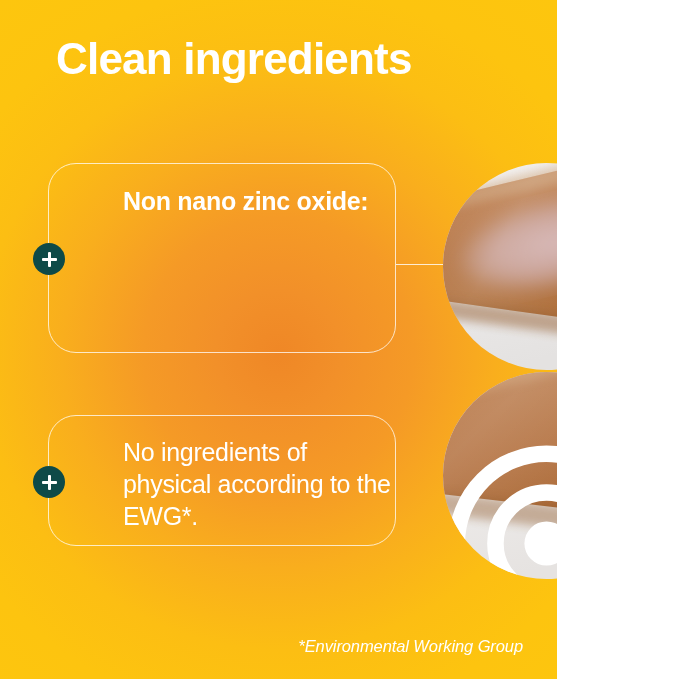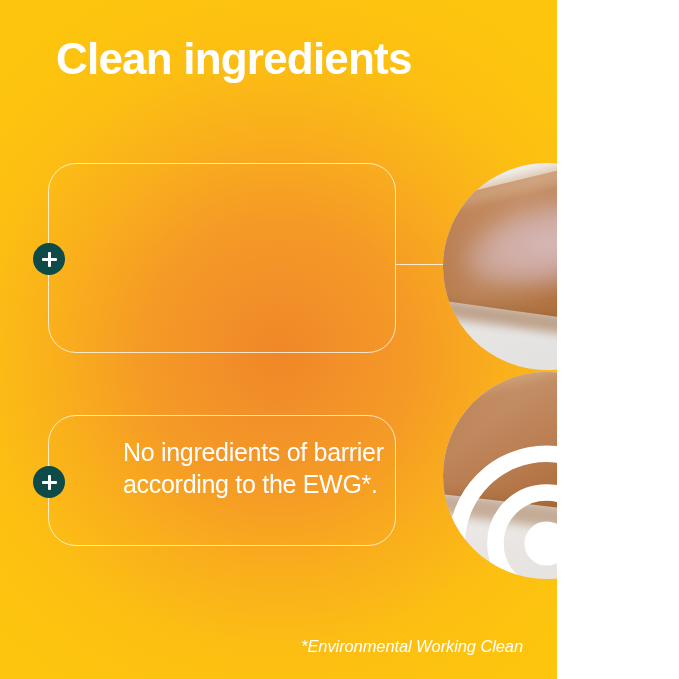--- a/index.html
+++ b/index.html
@@ -145,31 +145,32 @@
 
 <div id="infographic">
 
   <div class="title">Clean ingredients</div>
 
   <div class="card" id="card-1">
     <div class="plus-badge">
       <span class="glyph"></span>
     </div>
     <div class="card-text">
+      <span class="lead">Non nano zinc oxide:</span>
     </div>
   </div>
 
   <div class="connector"></div>
 
   <div class="card" id="card-2">
     <div class="plus-badge">
       <span class="glyph"></span>
     </div>
     <div class="card-text">
-      <span class="body">No ingredients of barrier according to the EWG*.</span>
+      <span class="body">No ingredients of physical according to the EWG*.</span>
     </div>
   </div>
 
   <div class="photo-circle" id="photo-top">
     <svg viewBox="0 0 207 207" preserveAspectRatio="none">
       <defs>
         <linearGradient id="bgTop" x1="0" y1="0" x2="0.3" y2="1">
           <stop offset="0%" stop-color="#f4f2f1"></stop>
           <stop offset="100%" stop-color="#e4e2e1"></stop>
         </linearGradient>
@@ -239,15 +240,15 @@
     <div class="cast-overlay">
       <svg class="target-icon" width="30" height="30" viewBox="0 0 30 30">
         <circle cx="15" cy="15" r="13" fill="none" stroke="#ffffff" stroke-width="2.4"></circle>
         <circle cx="15" cy="15" r="7.4" fill="none" stroke="#ffffff" stroke-width="2.4"></circle>
         <circle cx="15" cy="15" r="3.2" fill="#ffffff"></circle>
       </svg>
 
     </div>
   </div>
 
-  <div class="footnote">*Environmental Working Clean</div>
+  <div class="footnote">*Environmental Working Group</div>
 
 </div>
 
 </body></html>

